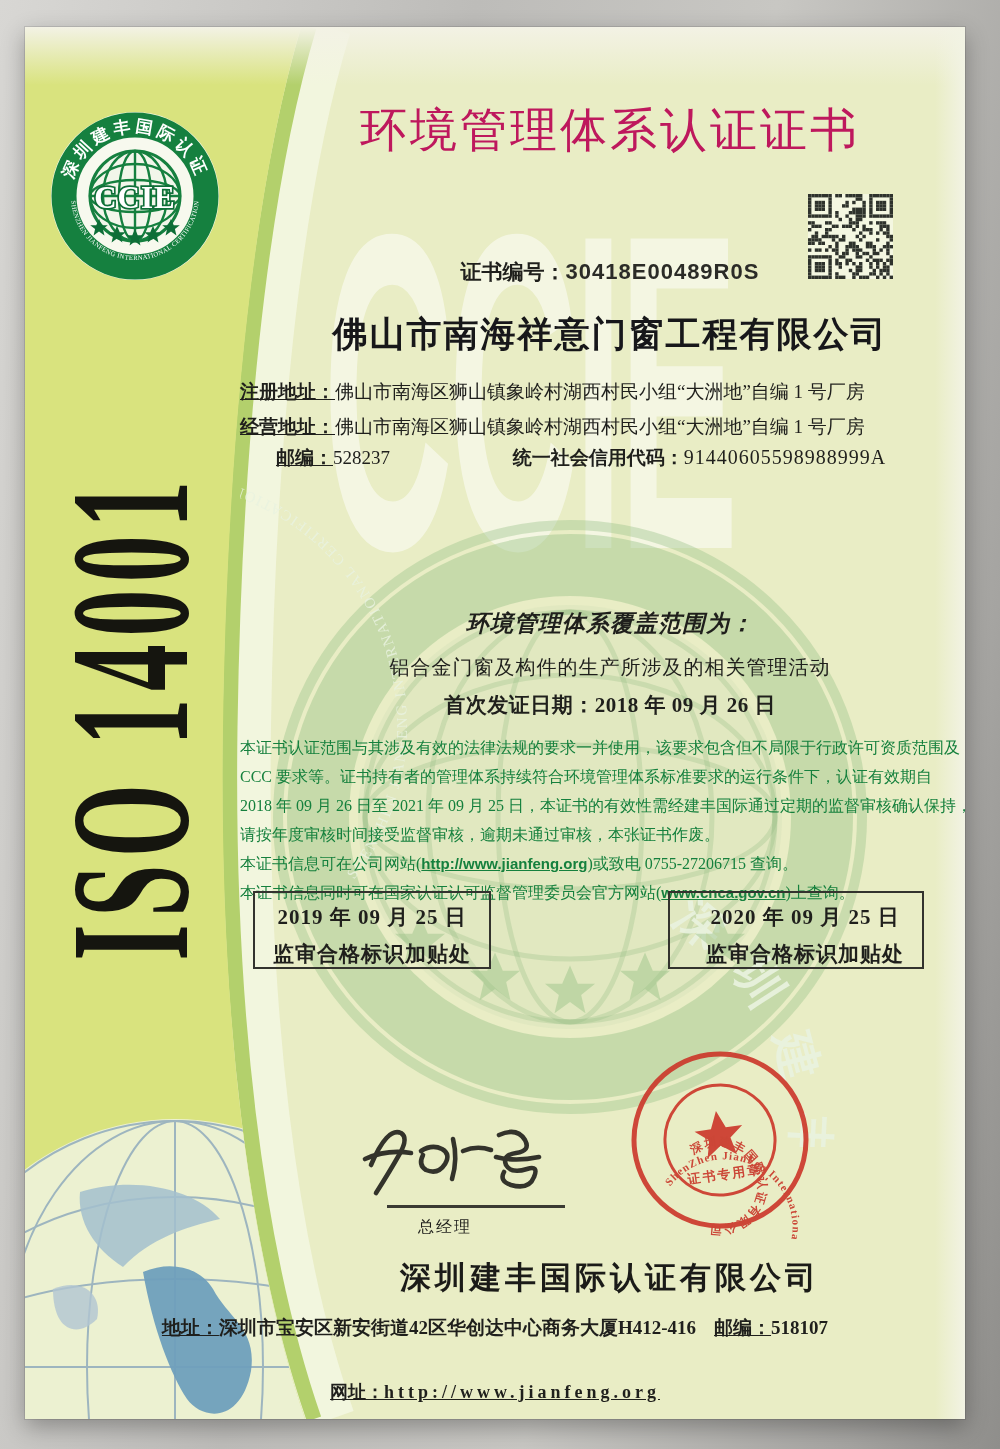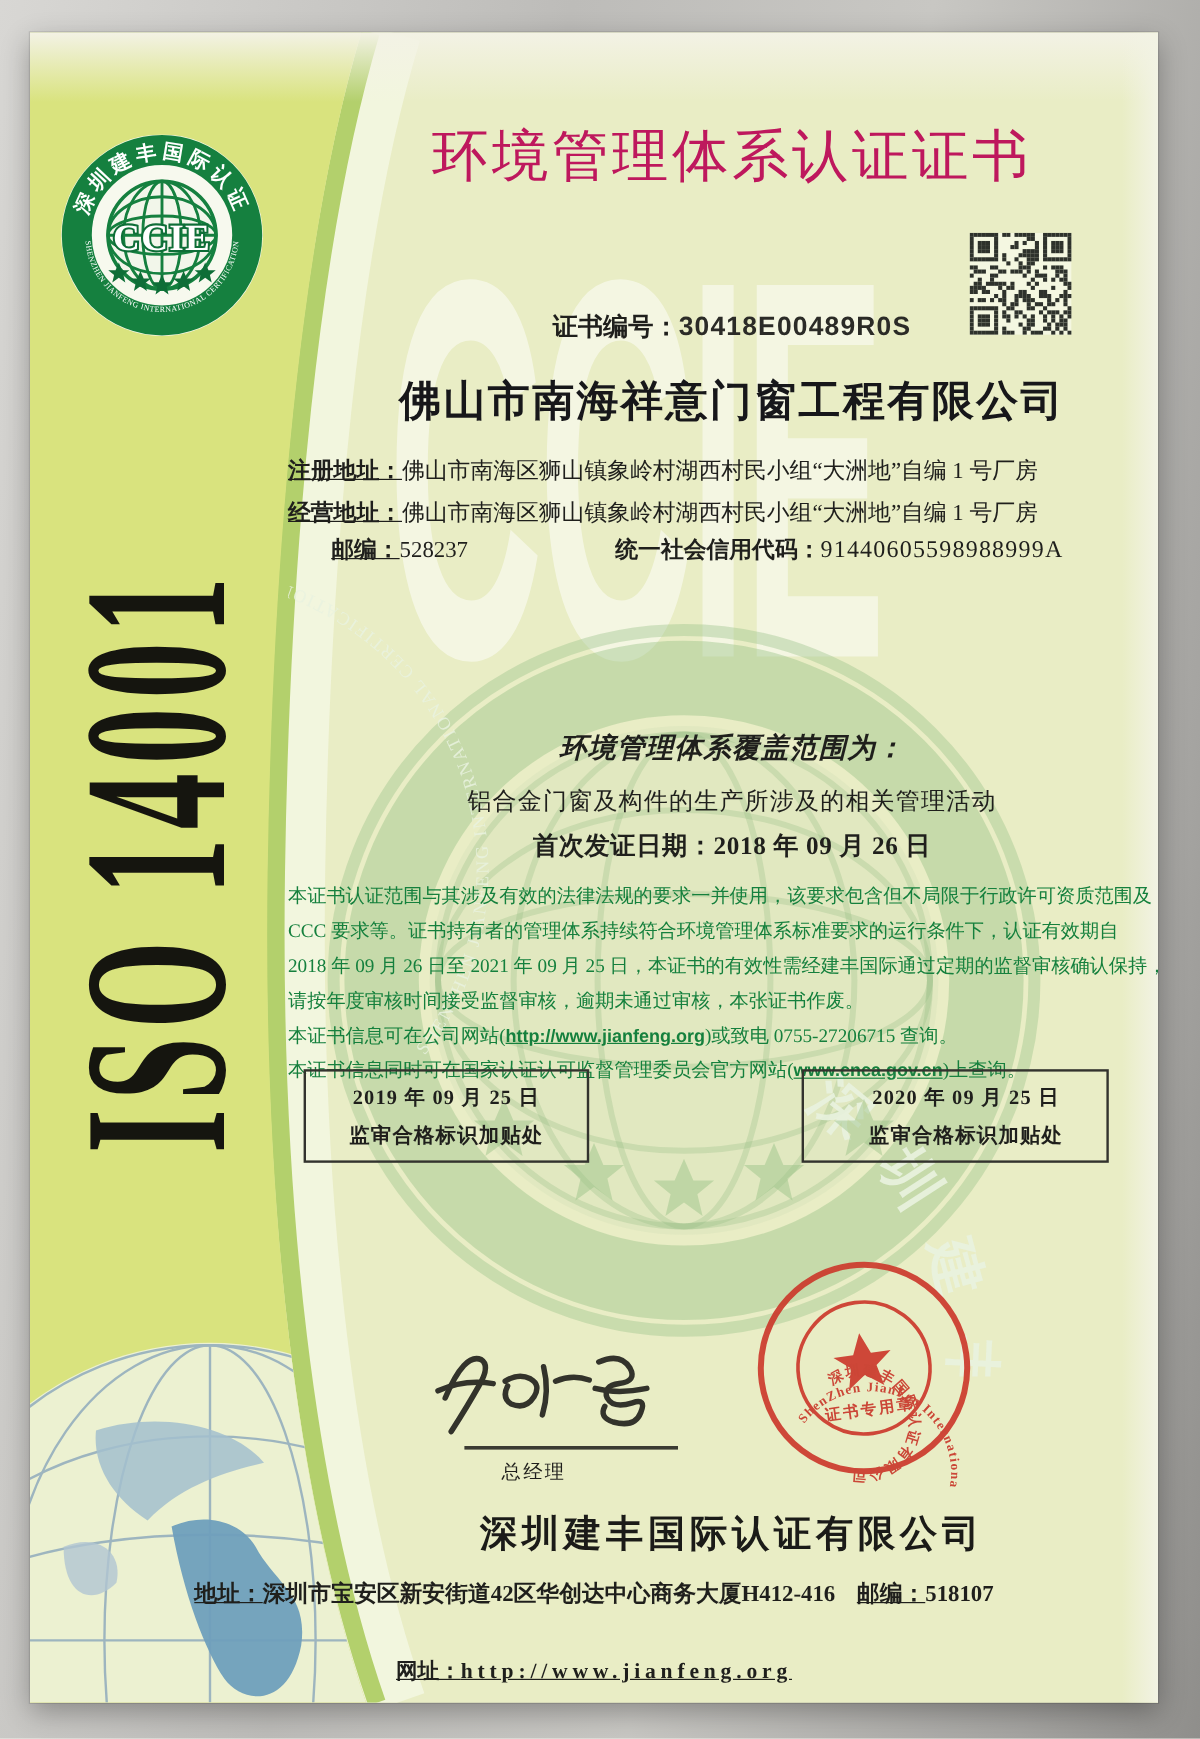--- a/index.html
+++ b/index.html
@@ -29,21 +29,21 @@
   .postrow .credit{margin-left:118px;font-weight:bold;}
   .postrow .creditnum{font-weight:normal;font-size:20px;letter-spacing:1px;}
   .decl{left:215px;top:468px;width:705px;font-size:25px;line-height:39px;letter-spacing:.5px;color:#1d1d1a;}
   .scopehead{top:581px;font-size:23px;font-weight:bold;letter-spacing:1px;font-style:italic;}
   .scopetext{top:627px;font-size:20px;letter-spacing:1px;}
   .firstissue{top:664px;font-size:21px;font-weight:bold;letter-spacing:.5px;}
   .terms{left:215px;top:706px;width:715px;font-size:16px;line-height:29px;color:#15803d;}
   .terms div{white-space:nowrap;}
   .uline{font-weight:bold;text-decoration:underline;font-family:"Liberation Sans","DejaVu Sans",sans-serif;font-size:15px;}
   .stickerbox{top:864px;width:234px;height:74px;border:2px solid #33332e;text-align:center;
-    font-size:17px;font-weight:bold;letter-spacing:1px;background:rgba(255,255,255,.02);}
+    font-size:21px;font-weight:bold;letter-spacing:1px;background:rgba(255,255,255,.02);}
   .stickerbox .d{margin-top:10px;} .stickerbox .l{margin-top:9px;}
   .box1{left:228px;} .box2{left:643px;padding-left:18px;}
   .sigline{left:362px;top:1178px;width:178px;height:3px;background:#3b3b33;}
   .sigrole{left:393px;top:1190px;width:76px;text-align:left;font-size:16px;letter-spacing:2px;}
   .issuername{top:1230px;font-size:31px;font-weight:bold;letter-spacing:4px;
     font-family:"Liberation Sans","DejaVu Sans",sans-serif;color:#1b1b18;}
   .f-line{left:130px;top:1288px;width:680px;text-align:center;font-size:19px;font-weight:bold;white-space:nowrap;}
   .f-phone{top:1321px;}
   .f-web{top:1353px;font-size:18px;}
   .f-web .url{letter-spacing:4px;font-family:"Liberation Serif",serif;}

